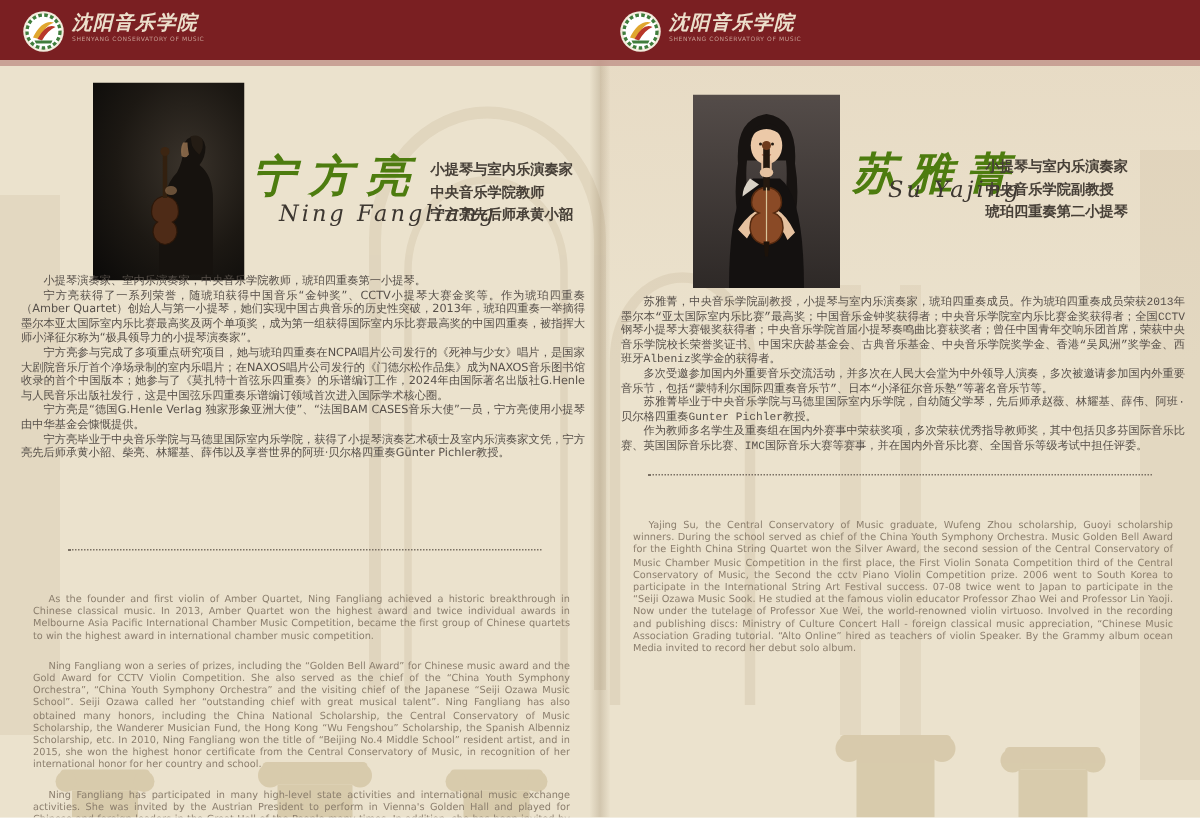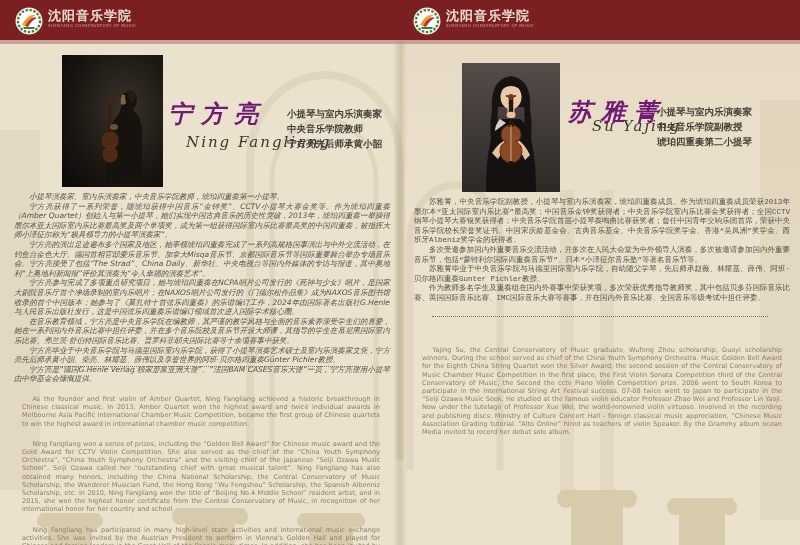--- a/index.html
+++ b/index.html
@@ -9,37 +9,37 @@
     font-family:"DejaVu Sans","Liberation Sans",sans-serif;
   }
   
   .band{position:absolute;left:0;top:0;width:800px;height:40px;background:#7a1f22;}
   .band-strip{position:absolute;left:0;top:40px;width:800px;height:4px;background:#c09288;opacity:.8;}
   .logo-group{position:absolute;top:7px;display:flex;align-items:flex-start;gap:5px;}
   .logo-circle{width:28px;height:28px;flex:0 0 auto;}
   .logo-texts{display:flex;flex-direction:column;margin-top:2px;}
   .logo-zh{
     font-family:"DejaVu Serif","Liberation Serif",serif;
-    font-weight:bold;font-size:13px;line-height:14px;
+    font-style:italic;font-weight:bold;font-size:13px;line-height:14px;
     color:#ecdfcb;letter-spacing:1px;white-space:nowrap;
   }
   .logo-en{font-size:4px;line-height:6px;color:#c79c92;letter-spacing:.4px;white-space:nowrap;}
   
   .fold{position:absolute;top:40px;left:393px;width:14px;height:505px;
     background:linear-gradient(90deg,rgba(121,99,66,0) 0%,rgba(121,99,66,.22) 50%,rgba(121,99,66,0) 100%);}
   .paper-tint-right{position:absolute;left:400px;top:40px;width:400px;height:505px;
     background:linear-gradient(180deg,rgba(214,188,160,.18),rgba(233,222,198,0) 40%);}
   .wm{position:absolute;pointer-events:none;}
   
   .photo{position:absolute;}
   .photo svg{display:block;}
   
   .name-zh{
     position:absolute;font-family:"DejaVu Serif","Liberation Serif",serif;
-    font-style:italic;font-weight:bold;font-size:24px;color:#701a75;letter-spacing:9px;white-space:nowrap;
+    font-style:italic;font-weight:bold;font-size:29px;color:#4d7c0f;letter-spacing:9px;white-space:nowrap;
   }
   .name-en{
     position:absolute;font-family:"DejaVu Serif","Liberation Serif",serif;
     font-style:italic;font-size:15px;color:#3c3630;letter-spacing:2px;white-space:nowrap;
   }
   .creds{position:absolute;font-size:9.5px;font-weight:bold;color:#463f37;line-height:15px;white-space:nowrap;}
   
   .bio-zh{position:absolute;font-size:7.5px;line-height:9.6px;color:#57504a;text-align:justify;}
   .bio-zh p{margin:0;text-indent:2em;}
   .bio-en{position:absolute;font-size:6.5px;line-height:8.2px;color:#8b7e6d;text-align:justify;}
@@ -163,28 +163,26 @@
   </div>
 
   <div class="name-zh" style="left:168px;top:98px;">宁方亮</div>
   <div class="name-en" style="left:186px;top:133px;">Ning Fangliang</div>
   <div class="creds" style="left:287px;top:106px;">
       <div>小提琴与室内乐演奏家</div>
       <div>中央音乐学院教师</div>
       <div>宁方亮先后师承黄小韶</div>
     </div>
 
-  <div class="bio-zh" style="left:14px;top:192px;width:376px;font-style:italic;">
+  <div class="bio-zh" style="left:14px;top:182px;width:376px;">
       <p>小提琴演奏家、室内乐演奏家，中央音乐学院教师，琥珀四重奏第一小提琴。</p>
       <p>宁方亮获得了一系列荣誉，随琥珀获得中国音乐“金钟奖”、CCTV小提琴大赛金奖等。作为琥珀四重奏（Amber Quartet）创始人与第一小提琴，她们实现中国古典音乐的历史性突破，2013年，琥珀四重奏一举摘得墨尔本亚太国际室内乐比赛最高奖及两个单项奖，成为第一组获得国际室内乐比赛最高奖的中国四重奏，被指挥大师小泽征尔称为“极具领导力的小提琴演奏家”。</p>
-      <p>宁方亮的演出足迹遍布多个国家及地区，她率领琥珀四重奏完成了一系列高规格国事演出与中外交流活动，在钓鱼台金色大厅、德国首相官邸爱乐音乐节、加拿大Misqa音乐节、京都国际音乐节等国际重要舞台举办专场音乐会。宁方亮接受了包括“The Strad”、China Daily、新华社、中央电视台等国内外媒体的专访与报道，其中奥地利“上奥地利新闻报”评价其演奏为“令人幸福的演奏艺术”。</p>
       <p>宁方亮参与完成了多项重点研究项目，她与琥珀四重奏在NCPA唱片公司发行的《死神与少女》唱片，是国家大剧院音乐厅首个净场录制的室内乐唱片；在NAXOS唱片公司发行的《门德尔松作品集》成为NAXOS音乐图书馆收录的首个中国版本；她参与了《莫扎特十首弦乐四重奏》的乐谱编订工作，2024年由国际著名出版社G.Henle与人民音乐出版社发行，这是中国弦乐四重奏乐谱编订领域首次进入国际学术核心圈。</p>
-      <p>在音乐教育领域，宁方亮是中央音乐学院在编教师，其严谨的教学风格与全面的音乐素养深受学生们的喜爱，她在一系列国内外音乐比赛中担任评委，并在多个音乐院校及音乐节开设大师课，其指导的学生在慕尼黑国际室内乐比赛、弗兰茨·舒伯特国际音乐比赛、普罗科菲耶夫国际比赛等十余项赛事中获奖。</p>
+      <p>宁方亮是“德国G.Henle Verlag 独家形象亚洲大使”、“法国BAM CASES音乐大使”一员，宁方亮使用小提琴由中华基金会慷慨提供。</p>
       <p>宁方亮毕业于中央音乐学院与马德里国际室内乐学院，获得了小提琴演奏艺术硕士及室内乐演奏家文凭，宁方亮先后师承黄小韶、柴亮、林耀基、薛伟以及享誉世界的阿班·贝尔格四重奏Günter Pichler教授。</p>
-      <p>宁方亮是“德国G.Henle Verlag 独家形象亚洲大使”、“法国BAM CASES音乐大使”一员，宁方亮使用小提琴由中华基金会慷慨提供。</p>
     </div>
   <div class="dotline" style="left:45px;top:366px;width:316px;"></div>
   <div class="bio-en" style="left:10px;top:383px;width:382px;">
       <p>As the founder and first violin of Amber Quartet, Ning Fangliang achieved a historic breakthrough in Chinese classical music. In 2013, Amber Quartet won the highest award and twice individual awards in Melbourne Asia Pacific International Chamber Music Competition, became the first group of Chinese quartets to win the highest award in international chamber music competition.</p>
       <p>Ning Fangliang won a series of prizes, including the “Golden Bell Award” for Chinese music award and the Gold Award for CCTV Violin Competition. She also served as the chief of the “China Youth Symphony Orchestra”, “China Youth Symphony Orchestra” and the visiting chief of the Japanese “Seiji Ozawa Music School”. Seiji Ozawa called her “outstanding chief with great musical talent”. Ning Fangliang has also obtained many honors, including the China National Scholarship, the Central Conservatory of Music Scholarship, the Wanderer Musician Fund, the Hong Kong “Wu Fengshou” Scholarship, the Spanish Albenniz Scholarship, etc. In 2010, Ning Fangliang won the title of “Beijing No.4 Middle School” resident artist, and in 2015, she won the highest honor certificate from the Central Conservatory of Music, in recognition of her international honor for her country and school.</p>
       <p>Ning Fangliang has participated in many high-level state activities and international music exchange activities. She was invited by the Austrian President to perform in Vienna's Golden Hall and played for Chinese and foreign leaders in the Great Hall of the People many times. In addition, she has been invited by some of international music festivals, encompassing Denmark's “Carl Nielsen” Music Festival, Japan's “Seiji Ozawa Music School”, the United States's “Grammy Recording Association Exchange Activity”, South Korea's “Asian Youth Symphonic Music Festival”, Australia's “Encounters Music Festival”</p>
     </div>
 
   <div class="photo" style="left:462px;top:63px;">
     <svg width="98" height="129" viewBox="0 0 98 129">

